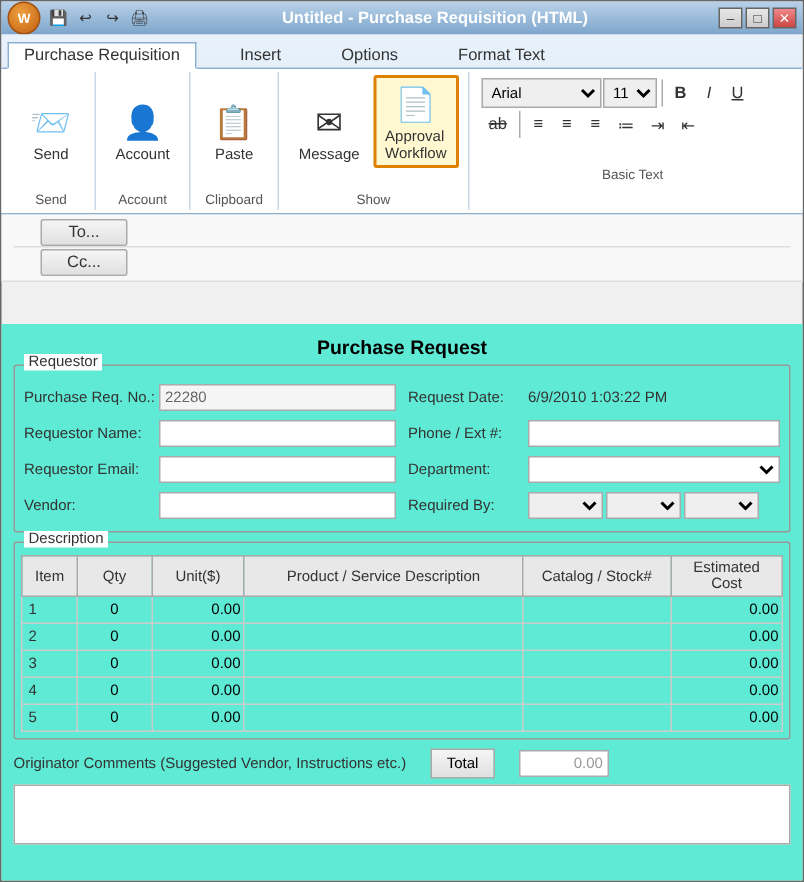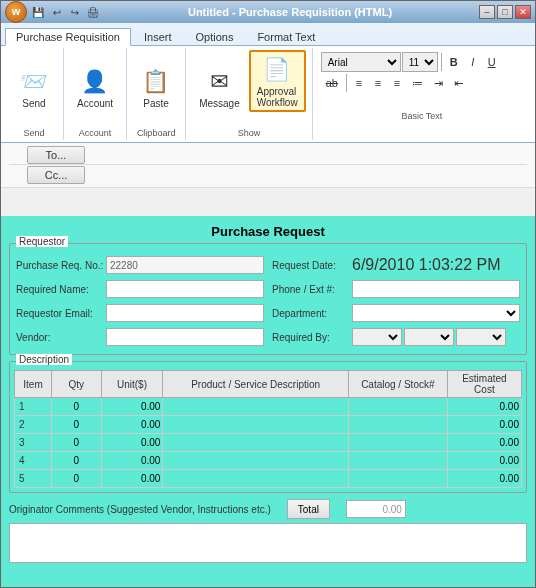--- a/index.html
+++ b/index.html
@@ -68,21 +68,21 @@
       background: linear-gradient(to bottom, #e9f2fb 0%, #d0e4f5 100%);
       border-bottom: 1px solid #8db0d0;
       flex-shrink: 0;
     }
 
     .ribbon-tabs {
       display: flex;
       height: 22px;
       align-items: flex-end;
       padding: 0 4px;
-      gap: 2px;
+      gap: 18px;
     }
 
     .ribbon-tab {
       padding: 2px 10px;
       font-size: 11px;
       cursor: pointer;
       border: 1px solid transparent;
       border-bottom: none;
       background: transparent;
       color: #333;
@@ -312,21 +312,21 @@
 
     .field-select {
       flex: 1;
       height: 18px;
       border: 1px solid #aaa;
       font-size: 10px;
       background: #fff;
     }
 
     .field-value {
-      font-size: 16px;
+      font-size: 10px;
       color: #333;
     }
 
     .required-by-row {
       display: flex;
       align-items: center;
       gap: 2px;
     }
 
     .required-by-row select {
@@ -590,21 +590,21 @@
           <div class="field-label">Purchase Req. No.:</div>
           <input class="field-input readonly" type="text" value="22280" readonly="" style="">
         </div>
 
         <div class="field-row">
           <div class="field-label wide">Request Date:</div>
           <span class="field-value">6/9/2010 1:03:22 PM</span>
         </div>
 
         <div class="field-row">
-          <div class="field-label">Required Name:</div>
+          <div class="field-label">Requestor Name:</div>
           <input class="field-input" type="text" style="">
         </div>
 
         <div class="field-row">
           <div class="field-label wide">Phone / Ext #:</div>
           <input class="field-input" type="text" style="">
         </div>
 
         <div class="field-row">
           <div class="field-label">Requestor Email:</div>

